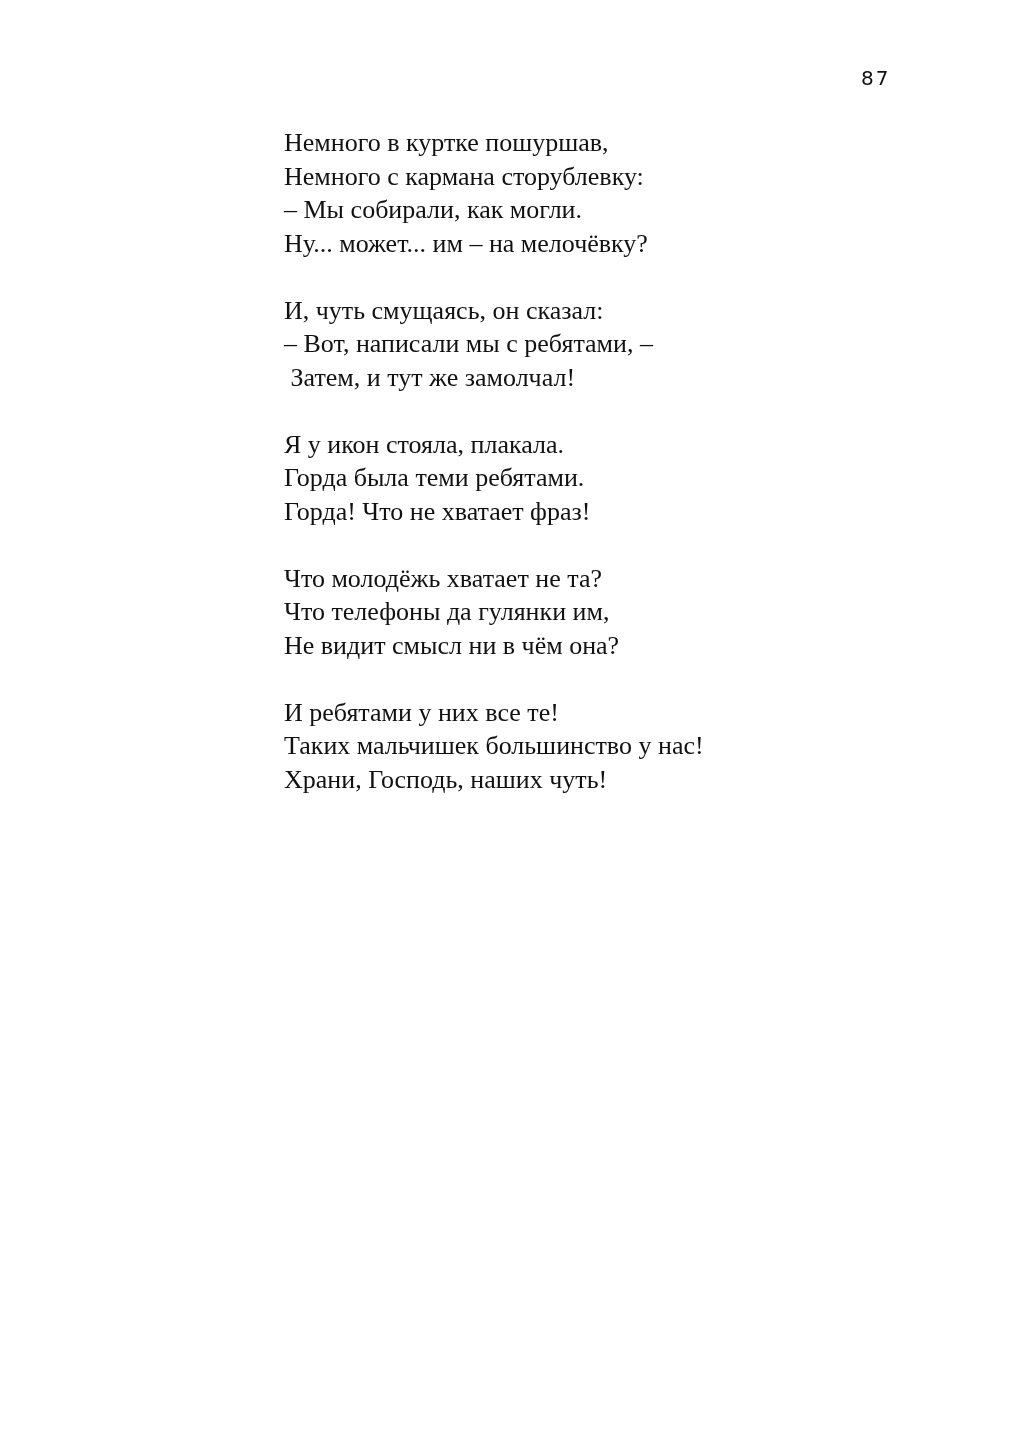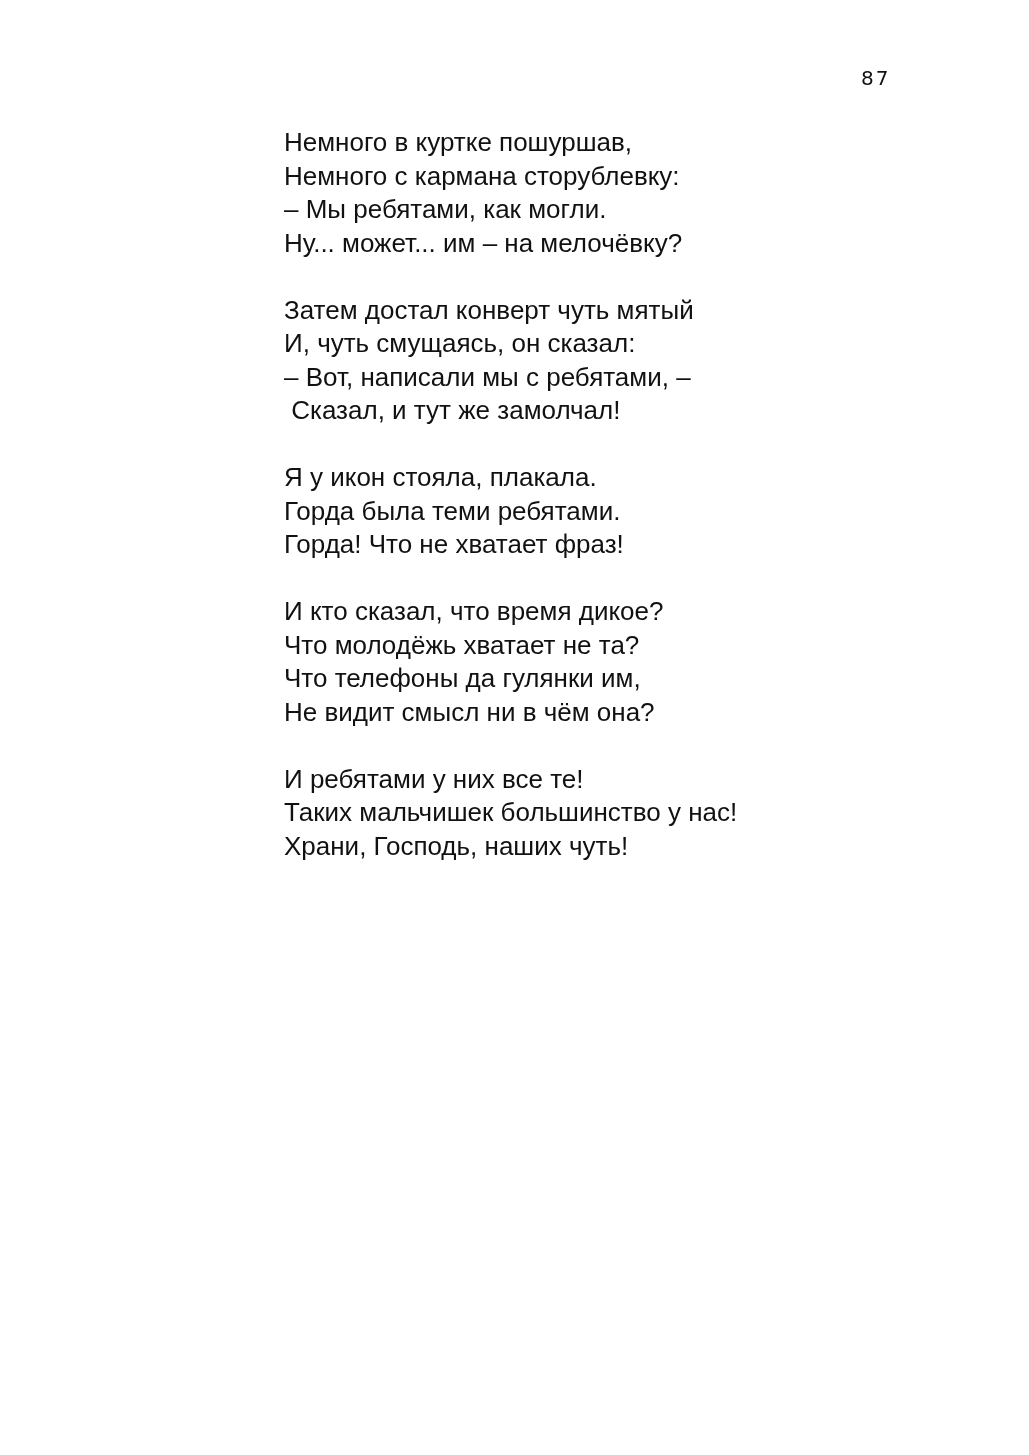--- a/index.html
+++ b/index.html
@@ -20,21 +20,21 @@
       font-family: "DejaVu Sans", sans-serif;
       font-size: 20px;
       letter-spacing: 2px;
       color: #111;
       line-height: 28px;
     }
     .poem {
       position: absolute;
       left: 284px;
       top: 126px;
-      font-family: Liberation Sans, sans-serif;
+      font-family: Liberation Serif, serif;
       font-size: 26px;
       color: #111;
     }
     .stanza {
       margin: 0;
       padding: 0;
     }
     .stanza + .stanza {
       margin-top: 33.5px;
     }
@@ -47,36 +47,34 @@
   </style>
 </head>
 <body>
 
 <div class="page-number">87</div>
 
 <div class="poem">
   <div class="stanza">
     <span class="line">Немного в куртке пошуршав,</span>
     <span class="line">Немного с кармана сторублевку:</span>
-    <span class="line">– Мы ребятами, как могли.</span>
+    <span class="line">– Мы собирали, как могли.</span>
     <span class="line">Ну... может... им – на мелочёвку?</span>
   </div>
   <div class="stanza">
-    <span class="line">Затем достал конверт чуть мятый</span>
     <span class="line">И, чуть смущаясь, он сказал:</span>
     <span class="line">– Вот, написали мы с ребятами, –</span>
-    <span class="line"> Сказал, и тут же замолчал!</span>
+    <span class="line"> Затем, и тут же замолчал!</span>
   </div>
   <div class="stanza">
     <span class="line">Я у икон стояла, плакала.</span>
     <span class="line">Горда была теми ребятами.</span>
     <span class="line">Горда! Что не хватает фраз!</span>
   </div>
   <div class="stanza">
-    <span class="line">И кто сказал, что время дикое?</span>
     <span class="line">Что молодёжь хватает не та?</span>
     <span class="line">Что телефоны да гулянки им,</span>
     <span class="line">Не видит смысл ни в чём она?</span>
   </div>
   <div class="stanza">
     <span class="line">И ребятами у них все те!</span>
     <span class="line">Таких мальчишек большинство у нас!</span>
     <span class="line">Храни, Господь, наших чуть!</span>
   </div>
 </div>

